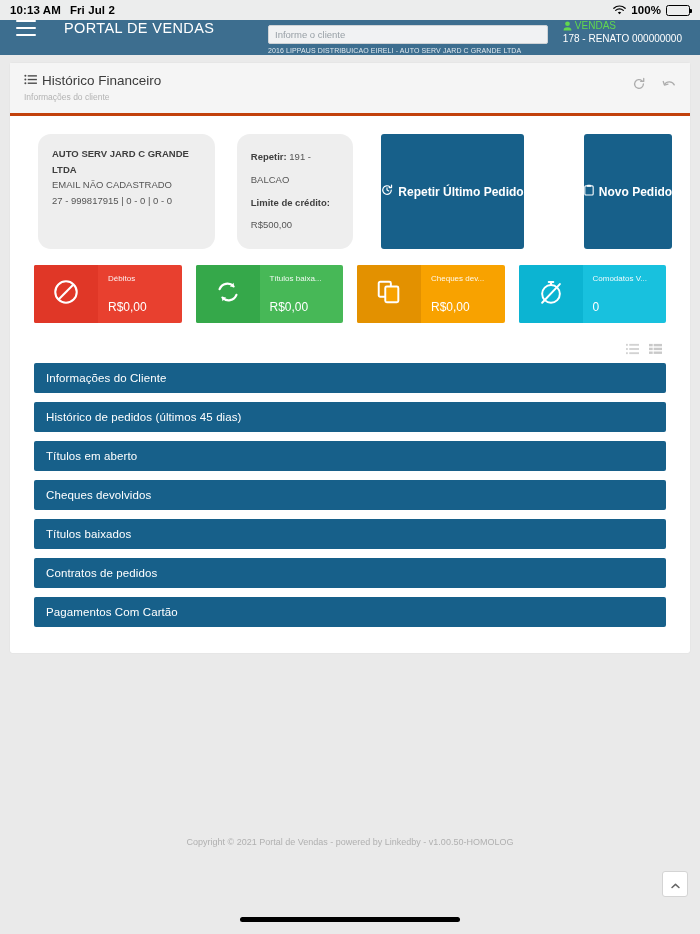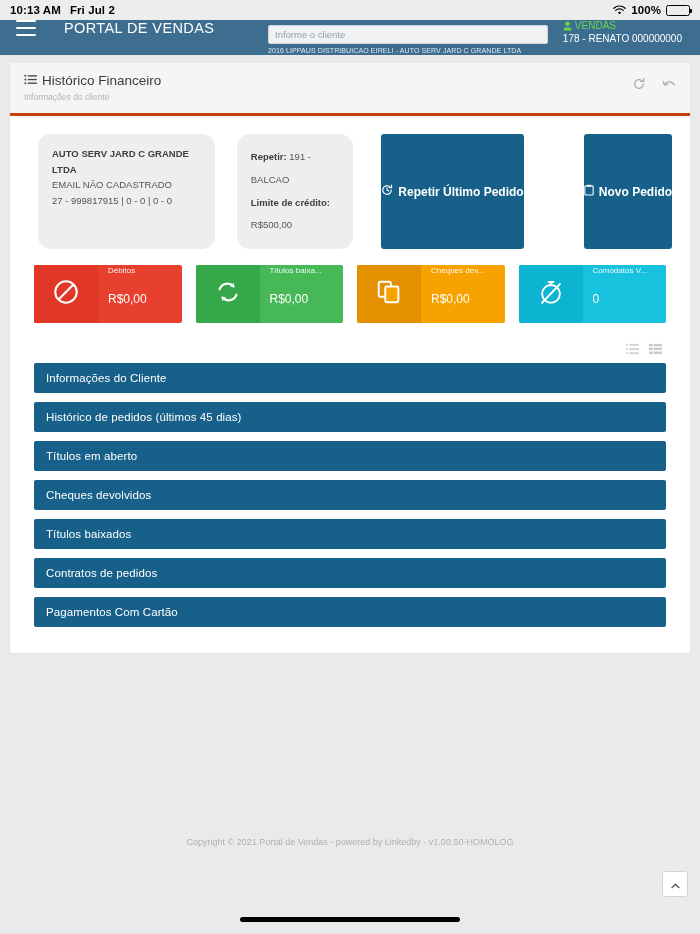--- a/index.html
+++ b/index.html
@@ -205,21 +205,21 @@
     cursor: pointer;
   }
   .stat-icon {
     width: 64px;
     display: flex;
     align-items: center;
     justify-content: center;
   }
   .stat-body {
     flex: 1;
-    padding: 2px 0 0 10px;
+    padding: 10px 0 0 10px;
     color: #fff;
   }
   .stat-label { font-size: 8px; opacity: .92; line-height: 1.1; }
   .stat-value { font-size: 12px; margin-top: 17px; line-height: 1.15; }
 
   
   .view-toggles {
     display: flex;
     justify-content: flex-end;
     gap: 10px;

